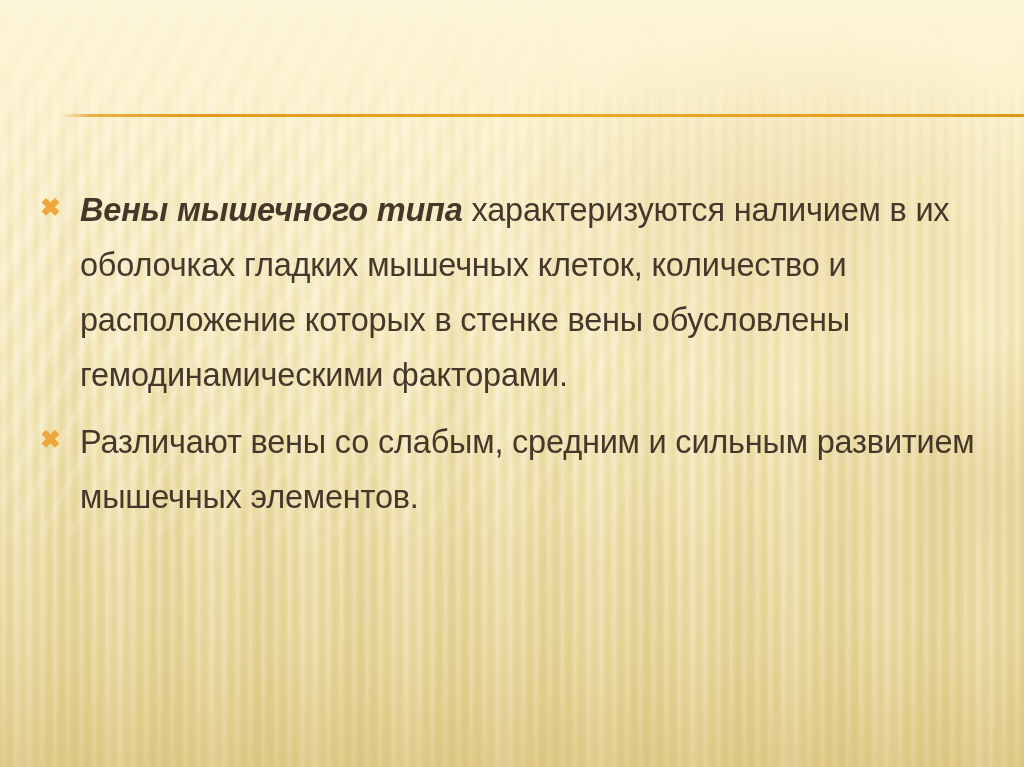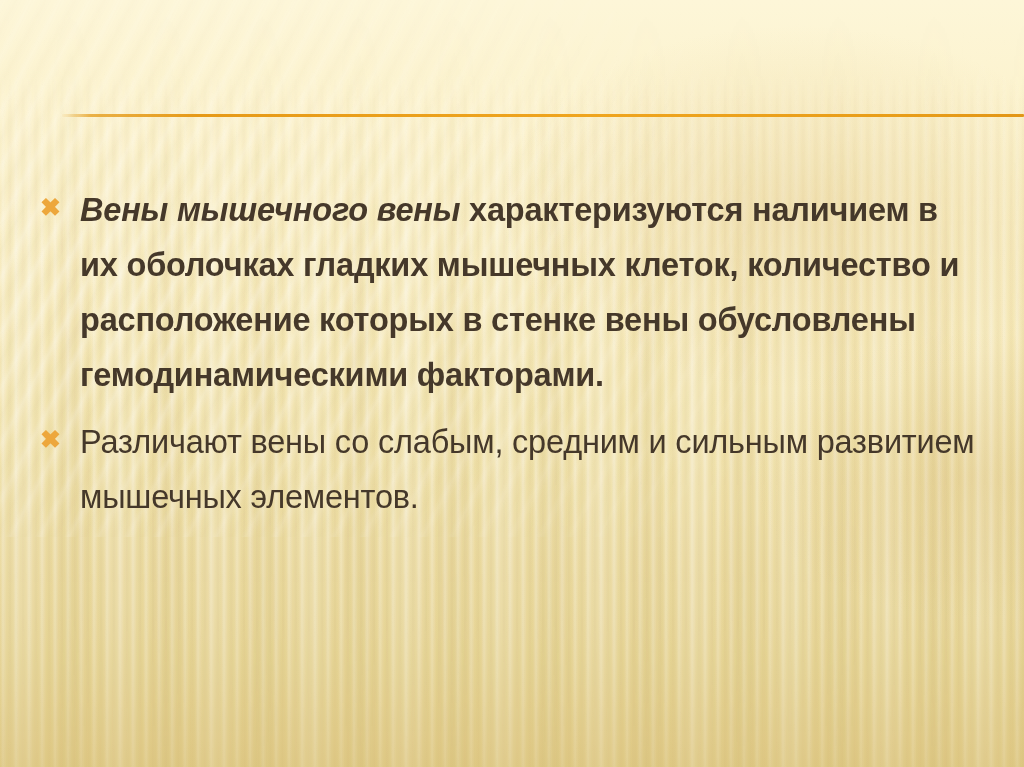--- a/index.html
+++ b/index.html
@@ -179,42 +179,42 @@
 
   .bullet-text.italic {
   }
 
   .lead {
     font-weight: 700;
     font-style: italic;
   }
 
   .rest {
-    font-weight: 700;
+    font-weight: 400;
     font-style: normal;
   }
 </style>
 </head>
 <body>
 
 <div class="slide">
 
   <div class="bg-base"></div>
   <div class="bg-stripes"></div>
   <div class="bg-bands"></div>
   <div class="bg-diagonal"></div>
   <div class="bg-warmblot"></div>
 
   <div class="title-rule"></div>
 
   <div class="body">
 
     <div class="bullet-row">
       <span class="bullet-mark">✖</span>
-      <span class="bullet-text"><span class="lead">Вены мышечного вены</span><span class="rest"> характеризуются наличием в их оболочках гладких мышечных клеток, количество и расположение которых в стенке вены обусловлены гемодинамическими факторами.</span></span>
+      <span class="bullet-text"><span class="lead">Вены мышечного типа</span><span class="rest"> характеризуются наличием в их оболочках гладких мышечных клеток, количество и расположение которых в стенке вены обусловлены гемодинамическими факторами.</span></span>
     </div>
 
     <div class="bullet-row">
       <span class="bullet-mark">✖</span>
       <span class="bullet-text italic"><span>Различают вены со слабым, средним и сильным развитием мышечных элементов.</span></span>
     </div>
 
   </div>
 </div>
 

